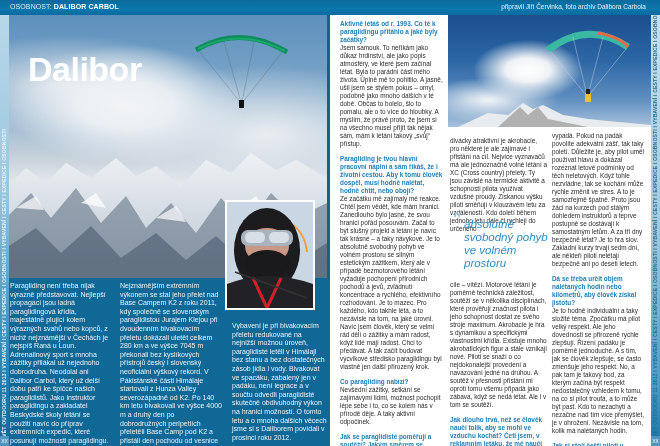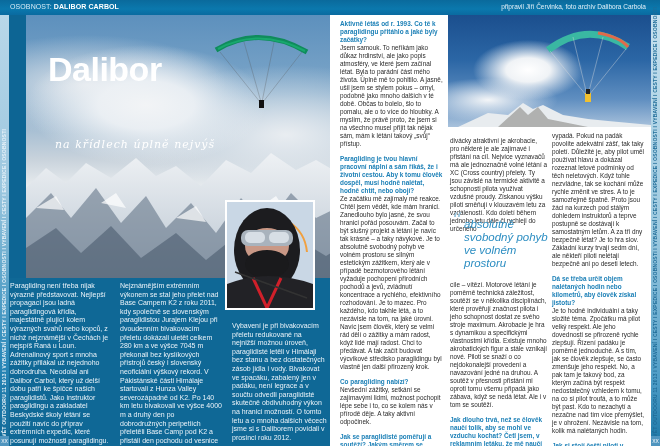--- a/index.html
+++ b/index.html
@@ -35,21 +35,21 @@
     font-size: 5px; color: #1f6c98; white-space: nowrap; font-weight: bold; letter-spacing: 0.2px;
   }
   .side-strip.left .side-text { color: #e6f1f8; }
   .side-page-num {
     position: absolute; left: 0; bottom: 0; width: 9px; height: 10px;
     background: #4f95bf; color: #fff; font-size: 5px; text-align: center; line-height: 10px;
   }
 
   
   .hero {
-    position: absolute; left: 26px; top: 15px; width: 321px; height: 263px; overflow: hidden;
+    position: absolute; left: 6px; top: 15px; width: 321px; height: 263px; overflow: hidden;
     background:
       radial-gradient(ellipse 120px 60px at 120px 90px, #f2f4f6 0%, rgba(240,243,246,0.9) 40%, rgba(200,210,220,0) 100%),
       radial-gradient(ellipse 160px 70px at 260px 120px, #e9edf1 0%, rgba(220,228,235,0.6) 50%, rgba(200,210,220,0) 100%),
       radial-gradient(ellipse 140px 50px at 60px 70px, #dde3e9 0%, rgba(200,210,220,0) 100%),
       linear-gradient(180deg, #5d90bd 0%, #7ea7c9 30%, #c9d3dc 55%, #e7ebee 65%, #d8dde2 100%);
   }
   .hero .mountains {
     position: absolute; left: 0; bottom: 0; width: 100%; height: 130px;
   }
   .hero .title-dalibor {
@@ -132,21 +132,20 @@
     <svg class="glider" width="95" height="80" viewBox="0 0 95 80">
       <path d="M2,20 Q45,-6 93,22" stroke="#0f8c5c" stroke-width="5" fill="none"></path>
       <path d="M4,19 Q45,-3 91,21" stroke="#18a86e" stroke-width="2" fill="none"></path>
       <line x1="6" y1="22" x2="46" y2="72" stroke="#555" stroke-width="0.3"></line>
       <line x1="30" y1="12" x2="47" y2="72" stroke="#555" stroke-width="0.3"></line>
       <line x1="60" y1="12" x2="48" y2="72" stroke="#555" stroke-width="0.3"></line>
       <line x1="88" y1="22" x2="49" y2="72" stroke="#555" stroke-width="0.3"></line>
       <rect x="45" y="70" width="5" height="8" fill="#111"></rect>
     </svg>
     <div class="title-dalibor">Dalibor</div>
-    <div class="tagline">na křídlech úplně nejvýš</div>
   </div>
 
   <div class="left-panel"></div>
 
   <div class="portrait">
     <svg width="86" height="106" viewBox="0 0 86 106">
       <rect width="86" height="106" fill="#c9d7e5"></rect>
       <path d="M62,20 Q78,30 80,50" stroke="#f0a040" stroke-width="2" fill="none"></path>
       <ellipse cx="40" cy="48" rx="33" ry="42" fill="#1c1c1f"></ellipse>
       <ellipse cx="40" cy="44" rx="22" ry="18" fill="#c99886"></ellipse>

